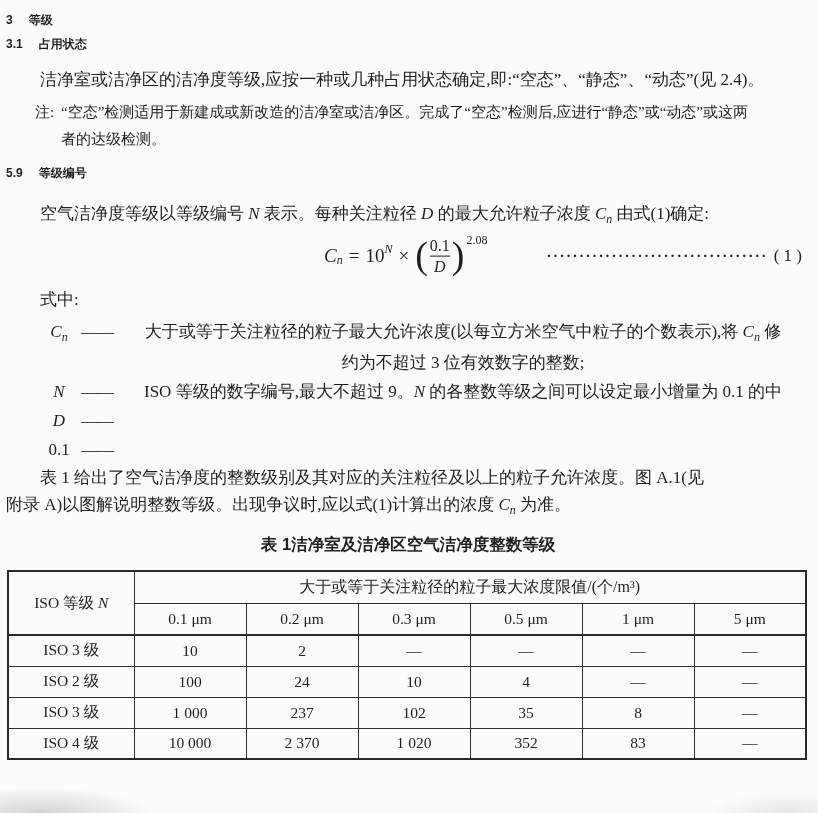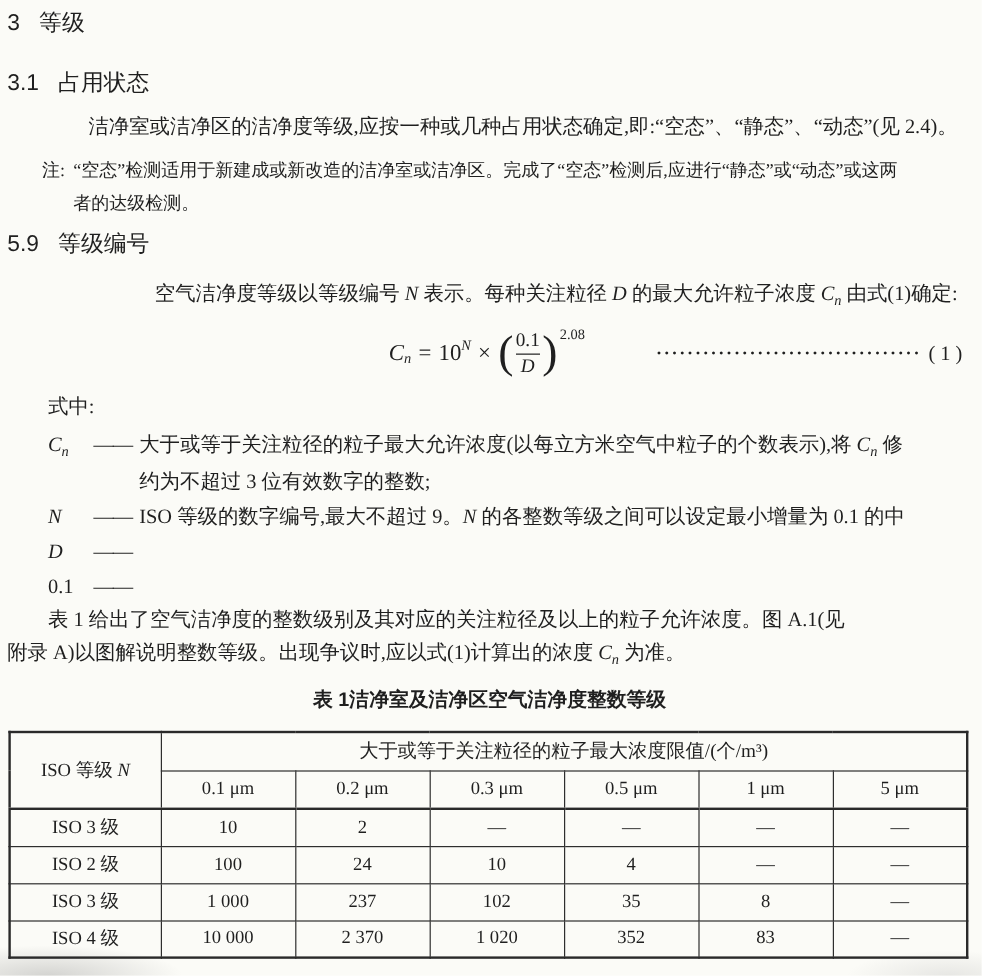--- a/index.html
+++ b/index.html
@@ -14,27 +14,27 @@
     padding:8px 8px 0 6px;
     background:
       radial-gradient(160px 36px at 40px 813px, rgba(110,110,110,.28), transparent 70%),
       radial-gradient(120px 30px at 790px 813px, rgba(140,140,140,.18), transparent 70%),
       #fbfbf7;
   }
   .it{font-style:italic;}
   
   .sec-h{
     font-family:"Liberation Sans","DejaVu Sans",sans-serif;
-    font-weight:normal;font-size:19px;line-height:24px;white-space:nowrap;
+    font-weight:bold;font-size:12px;line-height:24px;white-space:nowrap;
   }
   .sec-h .sec-num{margin-right:16px;}
-  .s31{margin-top:26px;}
+  .s31{}
   .s32{margin-top:8px;}
   
-  .body-line{font-size:17px;line-height:24px;white-space:nowrap;margin:12px;text-align:right;}
+  .body-line{font-size:17px;line-height:24px;white-space:nowrap;margin:0;}
   .indent{padding-left:34px;}
   .p1{margin-top:12px;}
   .p2{margin-top:17px;}
   
   .note{margin-top:7px;display:flex;font-size:15px;line-height:27px;}
   .note-label{flex:0 0 26px;margin-left:29px;}
   .note-text{flex:1;}
   .nline{white-space:nowrap;}
   
   .formula-row{position:relative;margin-top:4px;height:50px;}
@@ -52,21 +52,21 @@
   .frac .den{font-size:16px;}
   .pow{font-size:12px;position:relative;top:-16px;left:2px;}
   .eq-tail{
     position:absolute;right:8px;top:50%;transform:translateY(-50%);
     display:flex;align-items:center;gap:6px;
   }
   .dots{font-size:15px;font-weight:bold;letter-spacing:1.5px;}
   .eq-num{font-size:17px;}
   
   .where{margin-top:8px;font-size:17px;line-height:22px;padding-left:34px;}
-  .defs{margin-top:6px;}
+  .defs{margin-top:6px;text-align:center;}
   .def{display:flex;padding-left:34px;font-size:17px;line-height:29px;}
   .def-term{flex:0 0 38px;white-space:nowrap;}
   .def-term .fsub{font-size:12px;font-style:italic;position:relative;top:4px;}
   .def-dash{flex:0 0 38px;letter-spacing:-1px;}
   .def-text{flex:1;}
   .dline{display:block;white-space:nowrap;}
   
   .p3{margin-top:0;font-size:17px;line-height:27px;}
   .p3 .line{white-space:nowrap;}
   .p3 .fsub{font-size:12px;font-style:italic;position:relative;top:4px;}

